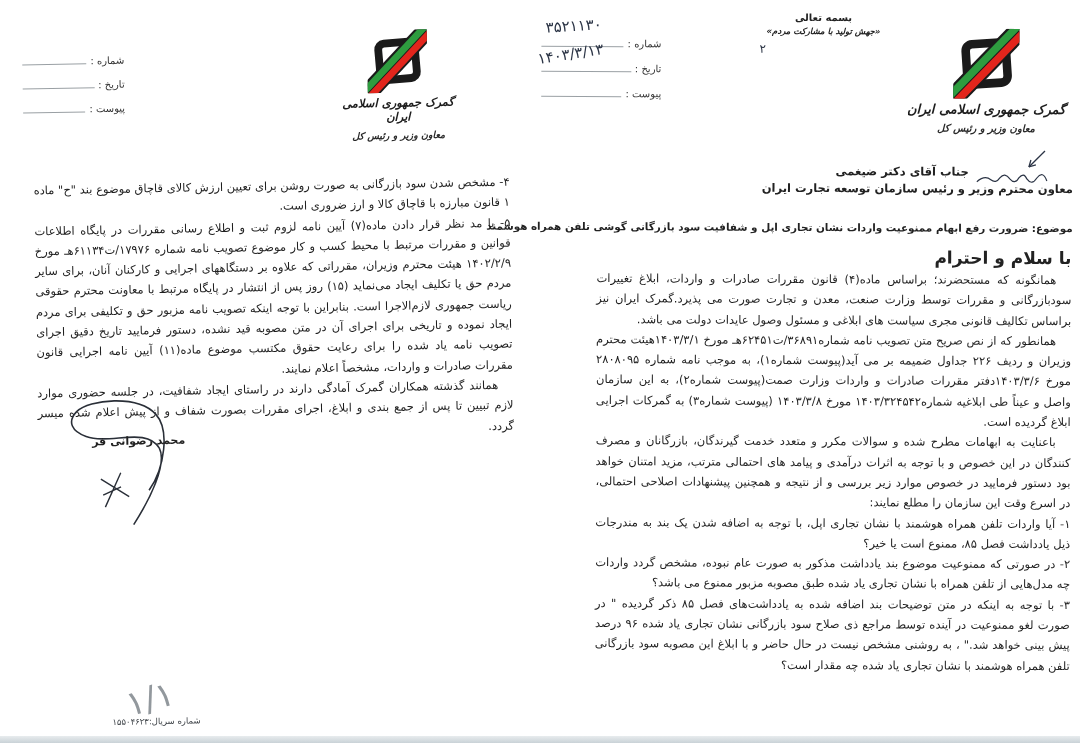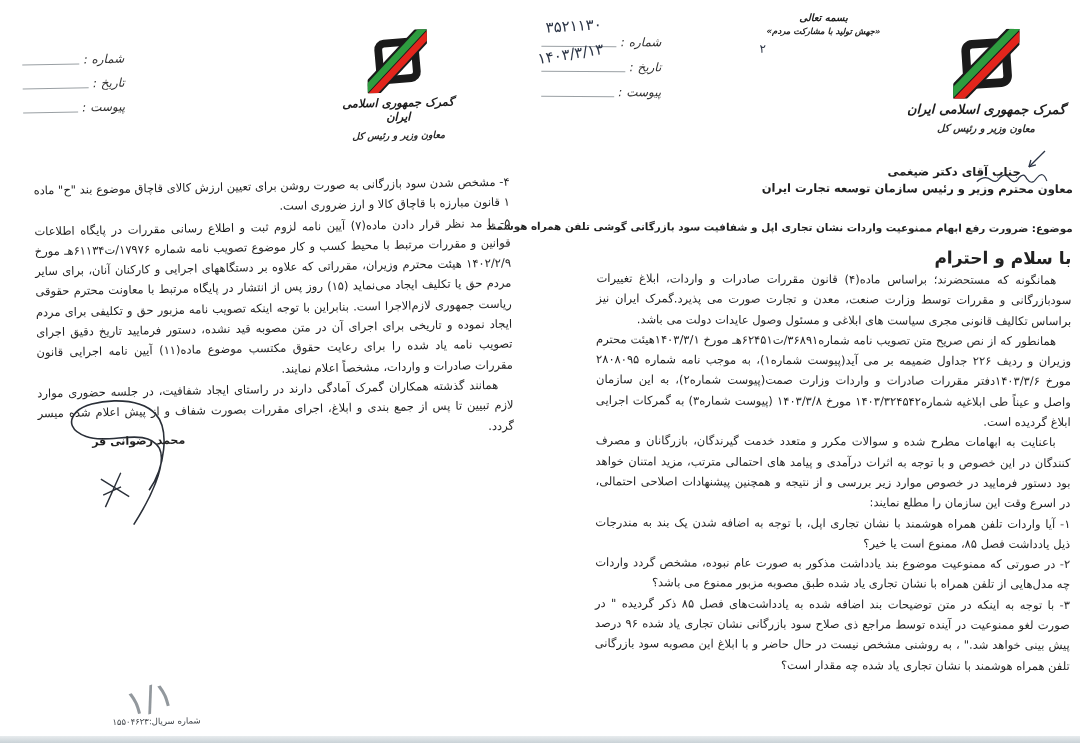--- a/index.html
+++ b/index.html
@@ -19,40 +19,40 @@
   .org-name{font-weight:bold;font-style:italic;color:#1d1d1d;margin-top:3px;letter-spacing:-0.3px;}
   .org-role{font-weight:bold;font-style:italic;color:#2a2a2a;margin-top:6px;}
   .brand-r{left:352px;top:28px;width:186px;}
   .brand-r .org-name{font-size:13px;}
   .brand-r .org-role{font-size:10px;}
   .brand-l{left:328px;top:18px;width:134px;}
   .brand-l .org-name{font-size:11.5px;}
   .brand-l .org-role{font-size:9.5px;}
 
   .bismillah{position:absolute;left:222px;top:12px;width:120px;text-align:center;direction:rtl;}
-  .bismillah .b1{font-size:10px;font-weight:bold;font-style:italic;}
+  .bismillah .b1{font-size:10px;font-weight:bold;}
   .bismillah .b2{font-size:8.5px;font-weight:bold;font-style:italic;margin-top:3px;white-space:nowrap;}
 
   
   .meta{position:absolute;direction:rtl;}
   .meta .row{display:flex;align-items:flex-end;height:25px;}
-  .meta .lbl{font-size:12px;font-style:italic;color:#333;white-space:nowrap;padding-bottom:1px;}
+  .meta .lbl{font-size:10px;color:#333;white-space:nowrap;padding-bottom:1px;}
   .meta .line{flex:1;border-bottom:1px solid #9aa0a4;margin:0 4px 3px 4px;height:1px;}
   .meta-r{left:-4px;top:26px;width:124px;}
   .meta-l{left:16px;top:26px;width:106px;}
   .meta-l .row{height:24px;}
 
   .hand{position:absolute;color:#2c3546;white-space:nowrap;}
   .hand-number{left:4px;top:18px;font-size:15px;letter-spacing:2.5px;transform:rotate(-4deg);}
   .hand-date{left:-4px;top:46px;font-size:15px;letter-spacing:1.5px;transform:rotate(-9deg);}
   .hand-mark{left:218px;top:42px;font-size:12px;}
 
   
   .recipient{position:absolute;right:8px;top:164px;direction:rtl;text-align:right;}
-  .recipient .name{font-size:11.5px;font-weight:bold;margin-right:52px;white-space:nowrap;}
+  .recipient .name{font-size:11.5px;font-weight:bold;margin-right:104px;white-space:nowrap;}
   .recipient .title{font-size:11.5px;font-weight:bold;margin-top:3px;white-space:nowrap;}
   .annotation{position:absolute;left:428px;top:146px;}
   .subject{position:absolute;right:8px;top:221px;direction:rtl;text-align:right;
            font-size:10.4px;font-weight:bold;white-space:nowrap;letter-spacing:-0.2px;}
   .salutation{position:absolute;right:9px;top:247px;direction:rtl;font-size:17px;font-weight:bold;}
 
   
   .body-text{position:absolute;direction:rtl;text-align:justify;font-size:11.5px;
              line-height:20.3px;color:#1f1f1f;letter-spacing:-0.1px;}
   .body-r{right:9px;left:56px;top:269px;}

